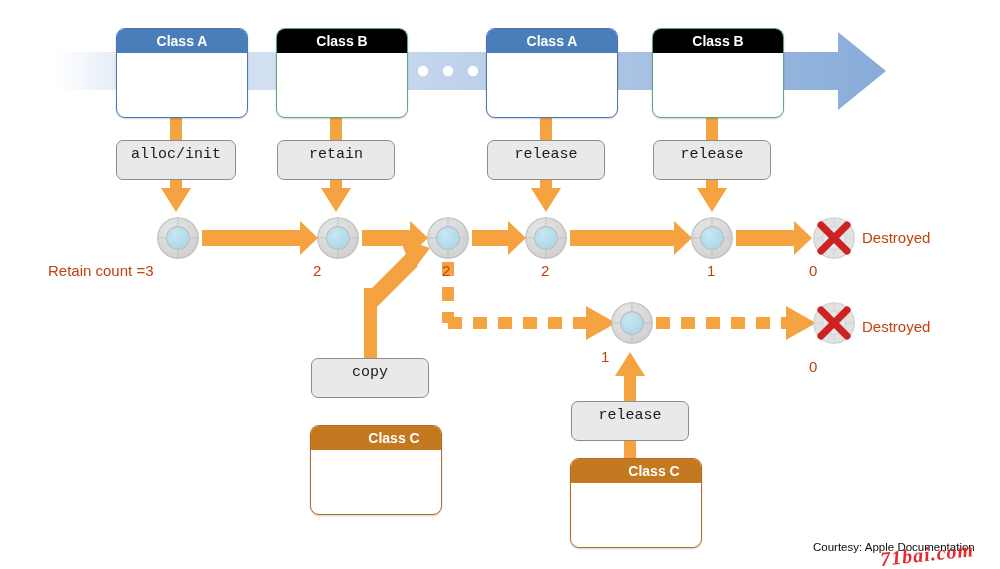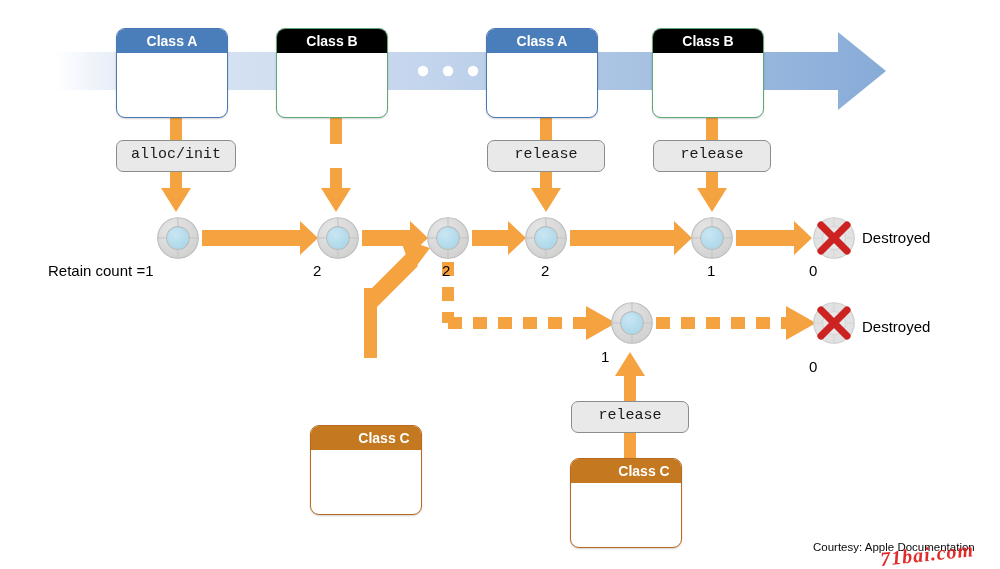--- a/index.html
+++ b/index.html
@@ -2,42 +2,42 @@
 <html><head>
 <meta charset="utf-8">
 <style>
   html,body{margin:0;padding:0;background:#ffffff;}
   body{width:1000px;height:569px;position:relative;overflow:hidden;
        font-family:"Liberation Sans",sans-serif;}
   #stage{position:absolute;left:0;top:0;width:1000px;height:569px;}
   #svg-layer{position:absolute;left:0;top:0;width:1000px;height:569px;}
 
   
-  .class-box{position:absolute;width:112px;height:90px;border-radius:9px;
+  .class-box{position:absolute;width:132px;height:90px;border-radius:9px;
              box-sizing:border-box;background:#ffffff;overflow:hidden;
              box-shadow:0 1px 2px rgba(0,0,0,.18);}
   .class-box .hdr{height:24px;line-height:24px;text-align:center;
              color:#ffffff;font-weight:bold;font-size:14px;
              font-family:"Liberation Sans",sans-serif;}
   .cb-blue{border:1.5px solid #4a78b5;}
   .cb-blue .hdr{background:#4a7ebb;}
   .cb-green{border:1.5px solid #5fa877;}
   .cb-green .hdr{background:#000000;}
   .cb-orange{border:1.5px solid #b96a20;}
   .cb-orange .hdr{background:#c4781f;padding-left:36px;}
 
   
-  .pill{position:absolute;height:32px;line-height:27px;border-radius:7px;
+  .pill{position:absolute;height:40px;line-height:27px;border-radius:7px;
         background:#e9e9e9;border:1.2px solid #8c8c8c;text-align:center;
         font-family:"Liberation Mono",monospace;font-size:15px;color:#1a1a1a;
         box-sizing:border-box;}
 
   
   .txt{position:absolute;font-family:"Liberation Sans",sans-serif;
-       color:#000000;white-space:nowrap;}
+       color:#c2410c;white-space:nowrap;}
   .count{font-size:15px;}
   .destroyed{font-size:15px;}
   .retaincount{font-size:15px;}
   .courtesy{font-size:11.5px;font-weight:normal;color:#0a0a0a;}
 
   .watermark{position:absolute;font-family:"Liberation Serif",serif;
              font-style:italic;font-weight:bold;font-size:20px;
              color:#e01b1b;letter-spacing:1px;
              transform:rotate(-6deg);opacity:.92;white-space:nowrap;}
 </style>
@@ -170,25 +170,27 @@
   </div>
 
   <div class="class-box cb-orange" style="left:310px;top:425px;">
     <div class="hdr">Class C</div>
   </div>
   <div class="class-box cb-orange" style="left:570px;top:458px;">
     <div class="hdr">Class C</div>
   </div>
 
   <div class="pill" style="left:116px;top:140px;width:120px;">alloc/init</div>
+  <div class="pill" style="left:277px;top:140px;width:118px;">retain</div>
   <div class="pill" style="left:487px;top:140px;width:118px;">release</div>
   <div class="pill" style="left:653px;top:140px;width:118px;">release</div>
+  <div class="pill" style="left:311px;top:358px;width:118px;">copy</div>
   <div class="pill" style="left:571px;top:401px;width:118px;">release</div>
 
-  <div class="txt retaincount" style="left:48px;top:262px;">Retain count =1</div>
+  <div class="txt retaincount" style="left:48px;top:262px;">Retain count =3</div>
 
   <div class="txt count" style="left:313px;top:262px;">2</div>
   <div class="txt count" style="left:442px;top:262px;">2</div>
   <div class="txt count" style="left:541px;top:262px;">2</div>
   <div class="txt count" style="left:707px;top:262px;">1</div>
   <div class="txt count" style="left:809px;top:262px;">0</div>
 
   <div class="txt destroyed" style="left:862px;top:229px;">Destroyed</div>
 
   <div class="txt count" style="left:601px;top:348px;">1</div>

